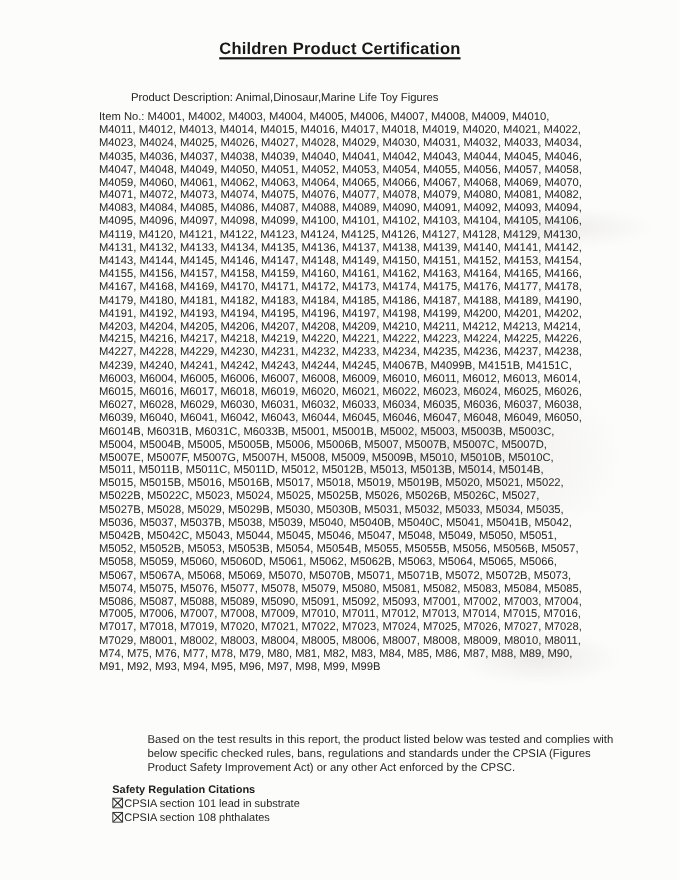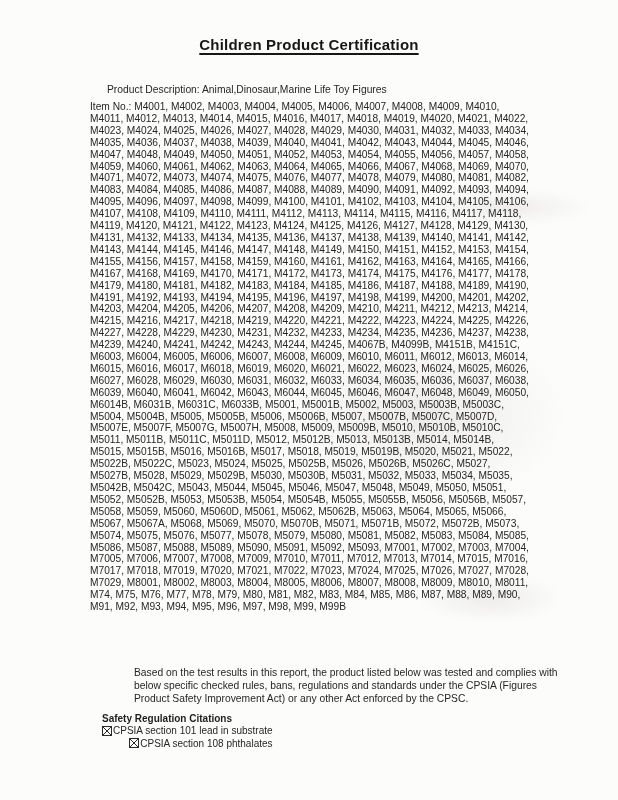--- a/index.html
+++ b/index.html
@@ -36,21 +36,21 @@
     font-weight: bold;
     color: #171717;
     text-decoration: underline;
     text-underline-offset: 3px;
     text-decoration-thickness: 1.5px;
     letter-spacing: 0.2px;
   }
   .desc {
     position: absolute;
     top: 84px;
-    left: 80px;
+    left: 92px;
     font-size: 10.3px;
     white-space: nowrap;
     padding-left: 27px;
   }
   .item-list {
     position: absolute;
     top: 101px;
     left: 90px;
     font-size: 10.2px;
     line-height: 11.9px;
@@ -76,21 +76,20 @@
     font-size: 10px;
   }
   .cit-heading {
     font-weight: bold;
     color: #1d1d1d;
     line-height: 13px;
   }
   .cit-row {
     line-height: 12.8px;
     white-space: nowrap;
-    text-align: right;
   }
   .cb {
     display: inline-block;
     width: 10px;
     height: 10px;
     vertical-align: -1.5px;
     margin-right: 1px;
   }
   .cb svg { display: block; }
 </style>
@@ -112,21 +111,20 @@
   <div class="item-list">
       <div class="item-line">Item No.: M4001, M4002, M4003, M4004, M4005, M4006, M4007, M4008, M4009, M4010,</div>
       <div class="item-line">M4011, M4012, M4013, M4014, M4015, M4016, M4017, M4018, M4019, M4020, M4021, M4022,</div>
       <div class="item-line">M4023, M4024, M4025, M4026, M4027, M4028, M4029, M4030, M4031, M4032, M4033, M4034,</div>
       <div class="item-line">M4035, M4036, M4037, M4038, M4039, M4040, M4041, M4042, M4043, M4044, M4045, M4046,</div>
       <div class="item-line">M4047, M4048, M4049, M4050, M4051, M4052, M4053, M4054, M4055, M4056, M4057, M4058,</div>
       <div class="item-line">M4059, M4060, M4061, M4062, M4063, M4064, M4065, M4066, M4067, M4068, M4069, M4070,</div>
       <div class="item-line">M4071, M4072, M4073, M4074, M4075, M4076, M4077, M4078, M4079, M4080, M4081, M4082,</div>
       <div class="item-line">M4083, M4084, M4085, M4086, M4087, M4088, M4089, M4090, M4091, M4092, M4093, M4094,</div>
       <div class="item-line">M4095, M4096, M4097, M4098, M4099, M4100, M4101, M4102, M4103, M4104, M4105, M4106,</div>
-      <div class="item-line">M4107, M4108, M4109, M4110, M4111, M4112, M4113, M4114, M4115, M4116, M4117, M4118,</div>
       <div class="item-line">M4119, M4120, M4121, M4122, M4123, M4124, M4125, M4126, M4127, M4128, M4129, M4130,</div>
       <div class="item-line">M4131, M4132, M4133, M4134, M4135, M4136, M4137, M4138, M4139, M4140, M4141, M4142,</div>
       <div class="item-line">M4143, M4144, M4145, M4146, M4147, M4148, M4149, M4150, M4151, M4152, M4153, M4154,</div>
       <div class="item-line">M4155, M4156, M4157, M4158, M4159, M4160, M4161, M4162, M4163, M4164, M4165, M4166,</div>
       <div class="item-line">M4167, M4168, M4169, M4170, M4171, M4172, M4173, M4174, M4175, M4176, M4177, M4178,</div>
       <div class="item-line">M4179, M4180, M4181, M4182, M4183, M4184, M4185, M4186, M4187, M4188, M4189, M4190,</div>
       <div class="item-line">M4191, M4192, M4193, M4194, M4195, M4196, M4197, M4198, M4199, M4200, M4201, M4202,</div>
       <div class="item-line">M4203, M4204, M4205, M4206, M4207, M4208, M4209, M4210, M4211, M4212, M4213, M4214,</div>
       <div class="item-line">M4215, M4216, M4217, M4218, M4219, M4220, M4221, M4222, M4223, M4224, M4225, M4226,</div>
       <div class="item-line">M4227, M4228, M4229, M4230, M4231, M4232, M4233, M4234, M4235, M4236, M4237, M4238,</div>
@@ -135,20 +133,21 @@
       <div class="item-line">M6015, M6016, M6017, M6018, M6019, M6020, M6021, M6022, M6023, M6024, M6025, M6026,</div>
       <div class="item-line">M6027, M6028, M6029, M6030, M6031, M6032, M6033, M6034, M6035, M6036, M6037, M6038,</div>
       <div class="item-line">M6039, M6040, M6041, M6042, M6043, M6044, M6045, M6046, M6047, M6048, M6049, M6050,</div>
       <div class="item-line">M6014B, M6031B, M6031C, M6033B, M5001, M5001B, M5002, M5003, M5003B, M5003C,</div>
       <div class="item-line">M5004, M5004B, M5005, M5005B, M5006, M5006B, M5007, M5007B, M5007C, M5007D,</div>
       <div class="item-line">M5007E, M5007F, M5007G, M5007H, M5008, M5009, M5009B, M5010, M5010B, M5010C,</div>
       <div class="item-line">M5011, M5011B, M5011C, M5011D, M5012, M5012B, M5013, M5013B, M5014, M5014B,</div>
       <div class="item-line">M5015, M5015B, M5016, M5016B, M5017, M5018, M5019, M5019B, M5020, M5021, M5022,</div>
       <div class="item-line">M5022B, M5022C, M5023, M5024, M5025, M5025B, M5026, M5026B, M5026C, M5027,</div>
       <div class="item-line">M5027B, M5028, M5029, M5029B, M5030, M5030B, M5031, M5032, M5033, M5034, M5035,</div>
+      <div class="item-line">M5036, M5037, M5037B, M5038, M5039, M5040, M5040B, M5040C, M5041, M5041B, M5042,</div>
       <div class="item-line">M5042B, M5042C, M5043, M5044, M5045, M5046, M5047, M5048, M5049, M5050, M5051,</div>
       <div class="item-line">M5052, M5052B, M5053, M5053B, M5054, M5054B, M5055, M5055B, M5056, M5056B, M5057,</div>
       <div class="item-line">M5058, M5059, M5060, M5060D, M5061, M5062, M5062B, M5063, M5064, M5065, M5066,</div>
       <div class="item-line">M5067, M5067A, M5068, M5069, M5070, M5070B, M5071, M5071B, M5072, M5072B, M5073,</div>
       <div class="item-line">M5074, M5075, M5076, M5077, M5078, M5079, M5080, M5081, M5082, M5083, M5084, M5085,</div>
       <div class="item-line">M5086, M5087, M5088, M5089, M5090, M5091, M5092, M5093, M7001, M7002, M7003, M7004,</div>
       <div class="item-line">M7005, M7006, M7007, M7008, M7009, M7010, M7011, M7012, M7013, M7014, M7015, M7016,</div>
       <div class="item-line">M7017, M7018, M7019, M7020, M7021, M7022, M7023, M7024, M7025, M7026, M7027, M7028,</div>
       <div class="item-line">M7029, M8001, M8002, M8003, M8004, M8005, M8006, M8007, M8008, M8009, M8010, M8011,</div>
       <div class="item-line">M74, M75, M76, M77, M78, M79, M80, M81, M82, M83, M84, M85, M86, M87, M88, M89, M90,</div>

